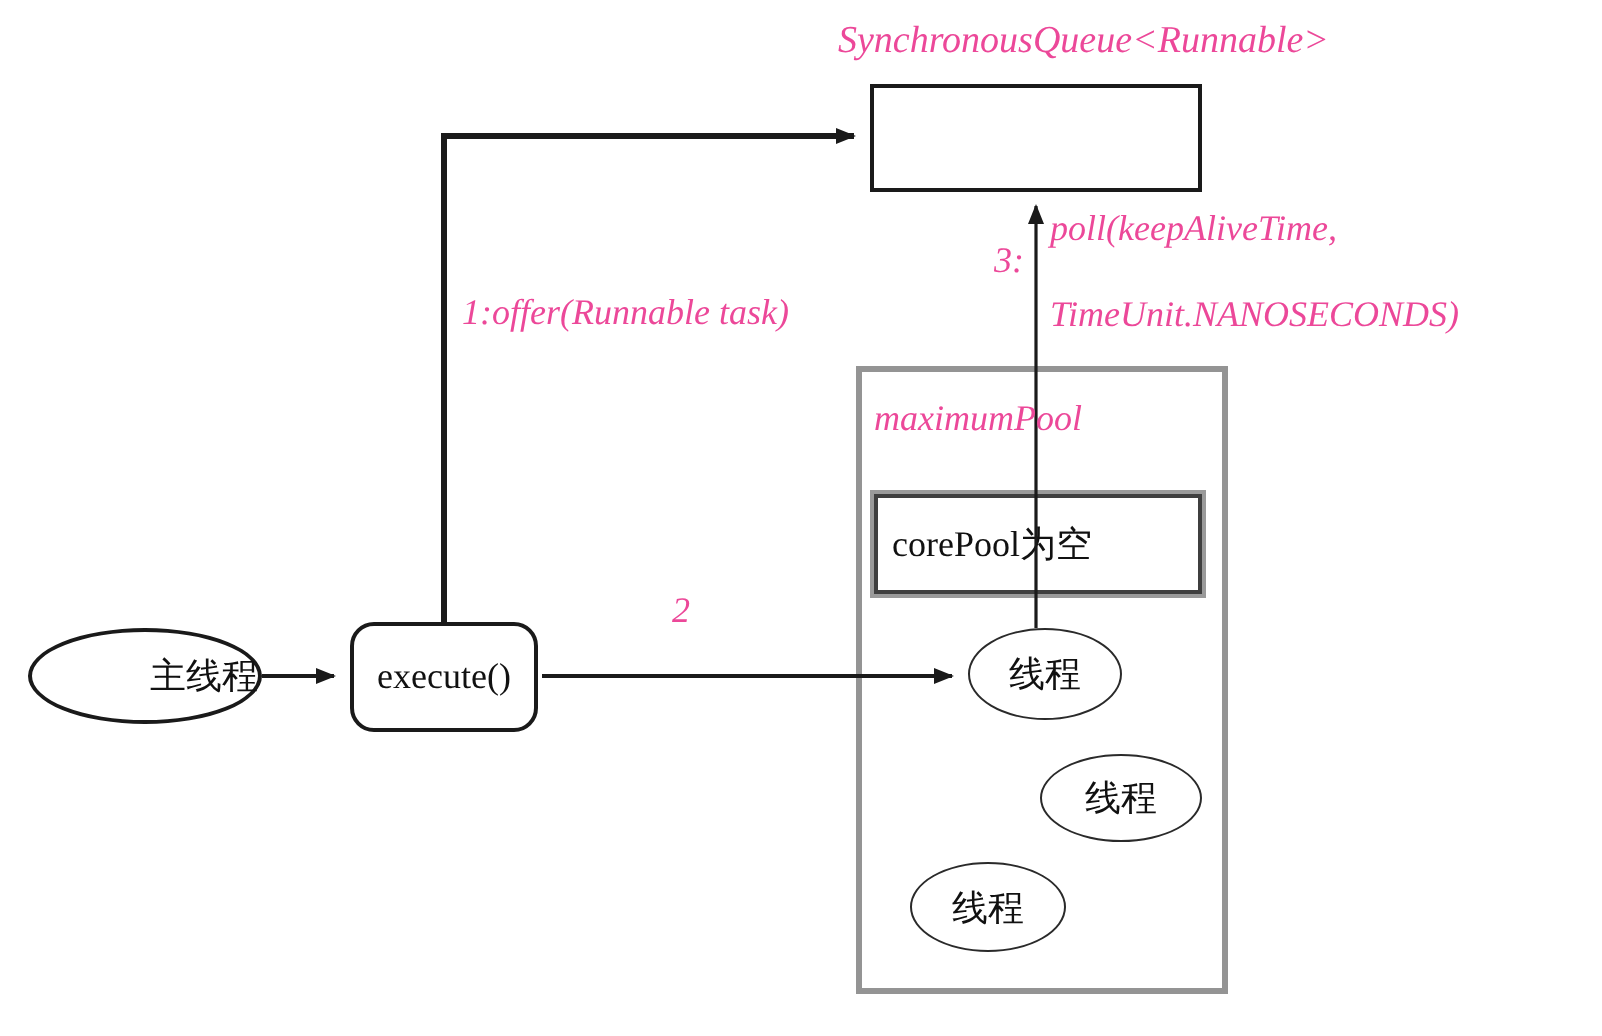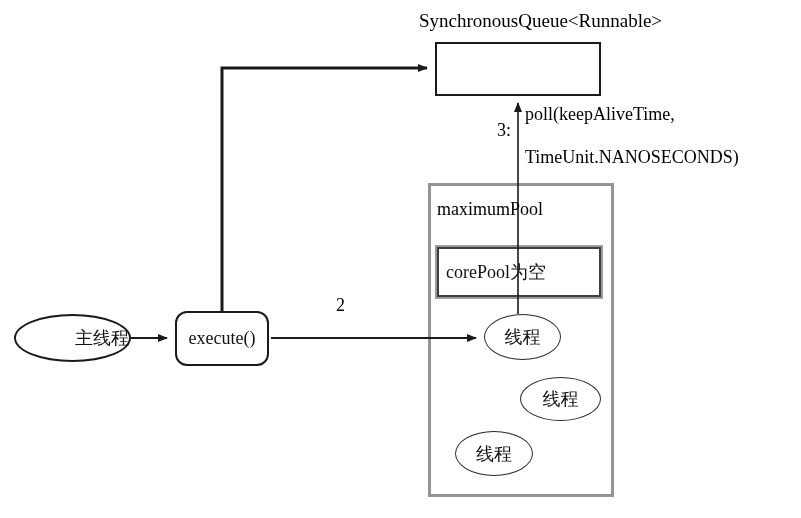--- a/index.html
+++ b/index.html
@@ -12,21 +12,22 @@
     position:relative;
     width:801px;
     height:518px;
     background:#ffffff;
     overflow:hidden;
   }
   .label {
     position:absolute;
     font-size:18px;
     white-space:nowrap;
-    color:#000000;
+    color:#ec4899;
+    font-style:italic;
   }
   .title {
     font-size:19px;
   }
   .rect-box {
     position:absolute;
     background:#ffffff;
   }
   .queue-box {
     left:435px; top:42px; width:166px; height:54px;
@@ -101,20 +102,21 @@
 
     <polyline points="222,311 222,68 427,68" fill="none" stroke="#1a1a1a" stroke-width="3" marker-end="url(#arrowhead)"></polyline>
 
     <line x1="271" y1="338" x2="476" y2="338" stroke="#1a1a1a" stroke-width="2" marker-end="url(#arrowhead)"></line>
 
     <line x1="518" y1="314" x2="518" y2="103" stroke="#1a1a1a" stroke-width="1.6" marker-end="url(#arrowhead)"></line>
   </svg>
 
   <div class="label title" style="left:419px; top:10px;">SynchronousQueue&lt;Runnable&gt;</div>
 
+  <div class="label" style="left:231px; top:146px;">1:offer(Runnable task)</div>
 
   <div class="label" style="left:497px; top:120px;">3:</div>
 
   <div class="label" style="left:525px; top:104px;">poll(keepAliveTime,</div>
 
   <div class="label" style="left:525px; top:147px;">TimeUnit.NANOSECONDS)</div>
 
   <div class="label" style="left:336px; top:295px;">2</div>
 
   <div class="label" style="left:437px; top:199px;">maximumPool</div>

